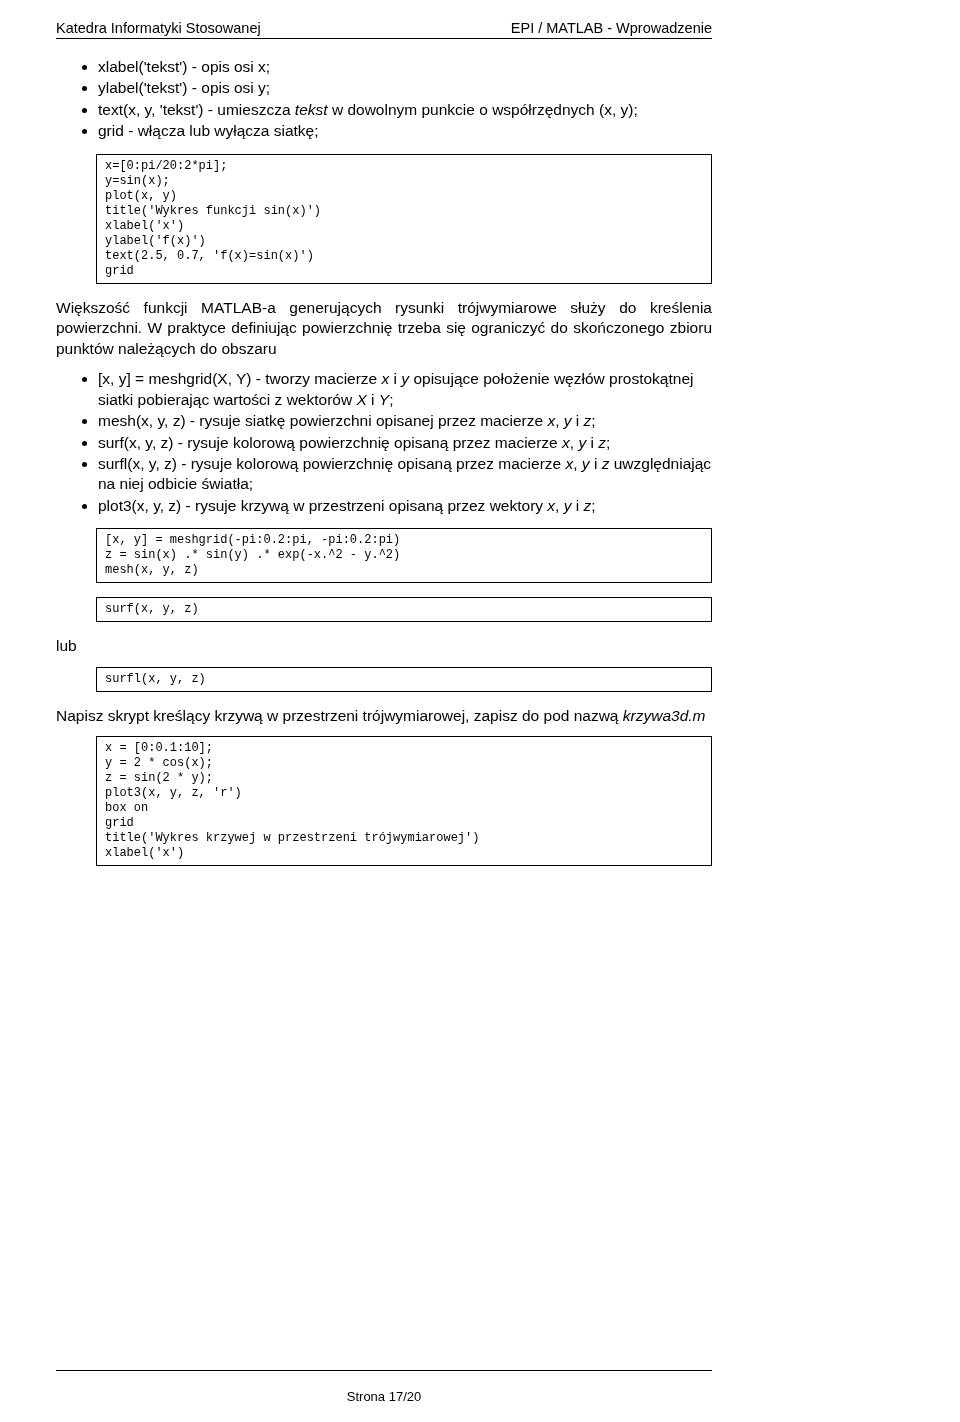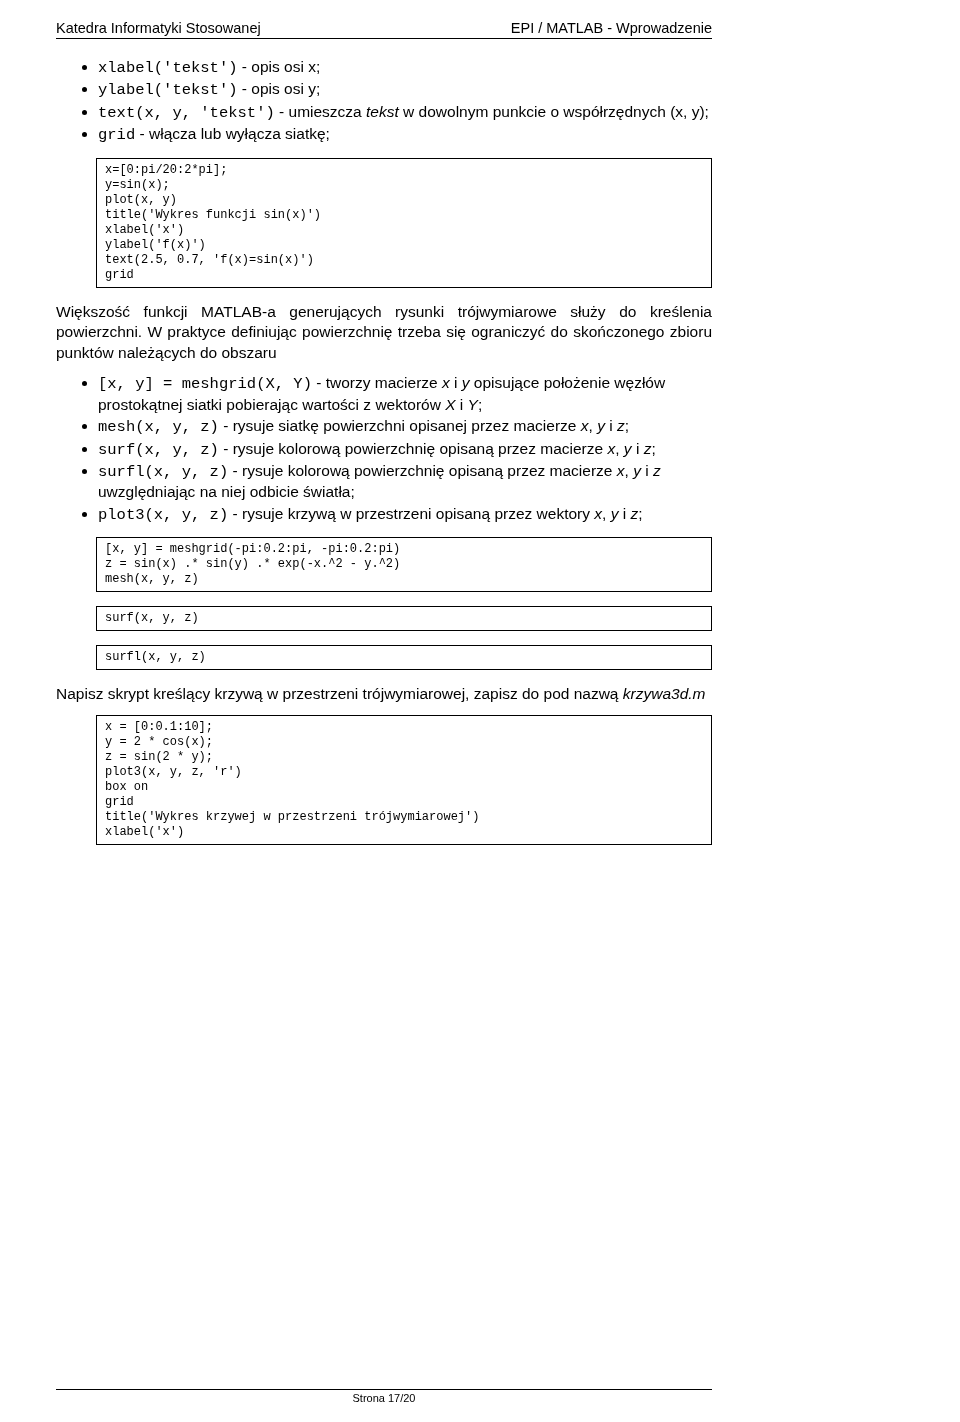--- a/index.html
+++ b/index.html
@@ -26,43 +26,43 @@
     margin-bottom: 18px;
   }
   .content { font-size: 15.5px; line-height: 1.32; }
   ul.blist {
     list-style: disc;
     margin: 4px 0 12px 0;
     padding-left: 42px;
   }
   ul.blist li { margin: 1px 0; }
   .mono {
-    font-family: Liberation Mono, monospace;
+    font-family: Liberation Sans, sans-serif;
   }
   .italic { font-style: italic; }
   p { margin: 10px 0; }
   .codebox {
     border: 1px solid #000;
     margin: 10px 0 14px 40px;
     padding: 4px 8px 4px 8px;
     font-family: "Courier New", Courier, monospace;
     font-size: 12px;
     line-height: 1.25;
     white-space: pre;
     overflow: hidden;
   }
   .footer {
     position: absolute;
     bottom: 18px;
     left: 56px;
     right: 56px;
     border-top: 1px solid #000;
     text-align: center;
-    font-size: 11px;
-    padding-top: 2px;
+    font-size: 13px;
+    padding-top: 18px;
   }
   .justify { text-align: justify; }
 </style>
 </head>
 <body>
 
 <div class="page">
 
   <div class="header">
     <span>Katedra Informatyki Stosowanej</span>
@@ -117,20 +117,21 @@
     </ul>
 
 
     <div class="codebox">[x, y] = meshgrid(-pi:0.2:pi, -pi:0.2:pi)
 z = sin(x) .* sin(y) .* exp(-x.^2 - y.^2)
 mesh(x, y, z)</div>
 
 
     <div class="codebox">surf(x, y, z)</div>
 
+    <p>lub</p>
 
     <div class="codebox">surfl(x, y, z)</div>
 
     <p>
       <span>Napisz skrypt kreślący krzywą w przestrzeni trójwymiarowej, zapisz do pod nazwą </span><span class="italic">krzywa3d.m</span>
     </p>
 
     <div class="codebox">x = [0:0.1:10];
 y = 2 * cos(x);
 z = sin(2 * y);

